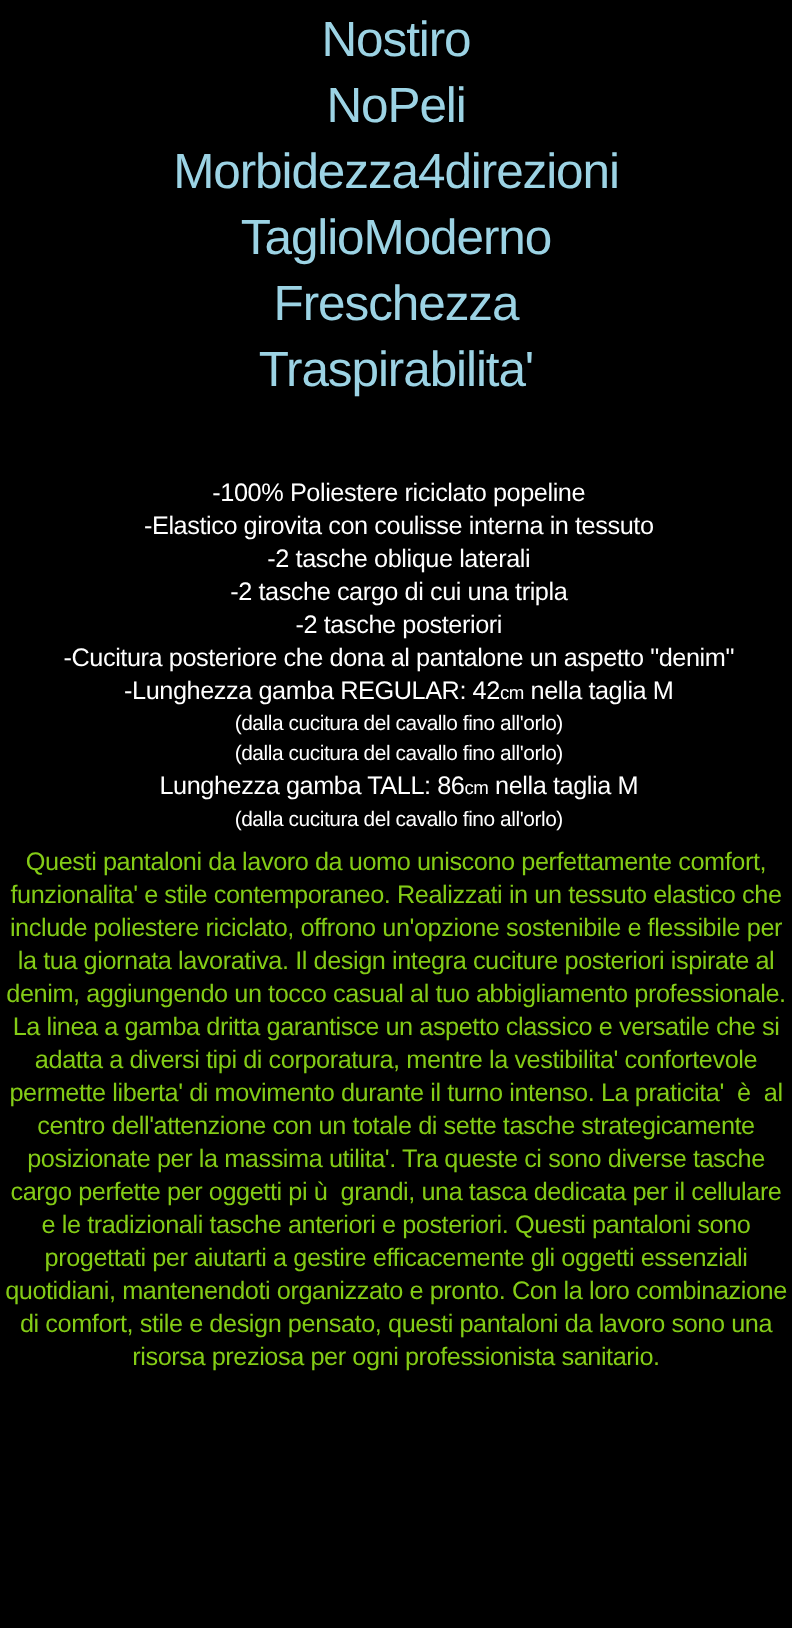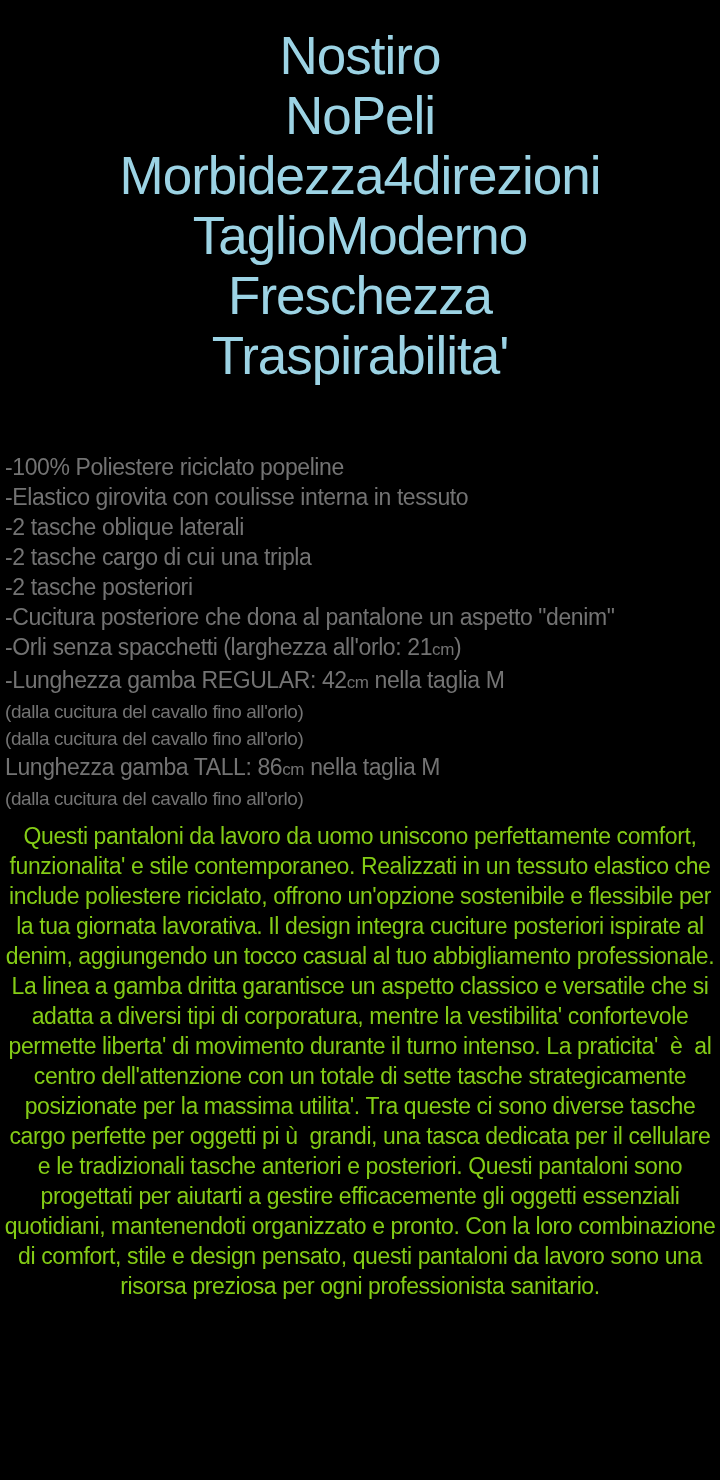--- a/index.html
+++ b/index.html
@@ -7,38 +7,39 @@
     padding: 0;
   }
   body {
     width: 720px;
     height: 1480px;
     background: #000000;
     font-family: "Liberation Sans", sans-serif;
     overflow: hidden;
   }
   .heading {
-    padding-top: 26px;
+    padding-top: 6px;
     text-align: center;
     color: #9cd3e4;
-    font-size: 53px;
+    font-size: 45px;
     line-height: 60px;
     font-weight: 400;
     letter-spacing: -1px;
   }
   .heading-line {
     height: 60px;
   }
   .features {
     margin-top: 66px;
     padding-left: 5px;
-    color: #737373;
+    color: #ffffff;
     font-size: 23px;
     line-height: 30px;
     letter-spacing: -0.4px;
+    text-align: center;
   }
   .feature-line {
     white-space: nowrap;
   }
   .feature-line.small {
     font-size: 19px;
     line-height: 27px;
   }
   .unit {
     font-size: 17px;
@@ -66,21 +67,20 @@
   <div class="heading-line">Traspirabilita'</div>
 </div>
 
 <div class="features">
   <div class="feature-line"><span>-100% Poliestere riciclato popeline</span></div>
   <div class="feature-line"><span>-Elastico girovita con coulisse interna in tessuto</span></div>
   <div class="feature-line"><span>-2 tasche oblique laterali</span></div>
   <div class="feature-line"><span>-2 tasche cargo di cui una tripla</span></div>
   <div class="feature-line"><span>-2 tasche posteriori</span></div>
   <div class="feature-line"><span>-Cucitura posteriore che dona al pantalone un aspetto "denim"</span></div>
-  <div class="feature-line"><span>-Orli senza spacchetti (larghezza all'orlo: 21</span><span class="unit">cm</span><span>)</span></div>
   <div class="feature-line"><span>-Lunghezza gamba REGULAR: 42</span><span class="unit">cm</span><span> nella taglia M</span></div>
   <div class="feature-line small">(dalla cucitura del cavallo fino all'orlo)</div>
   <div class="feature-line small">(dalla cucitura del cavallo fino all'orlo)</div>
   <div class="feature-line"><span>Lunghezza gamba TALL: 86</span><span class="unit">cm</span><span> nella taglia M</span></div>
   <div class="feature-line small">(dalla cucitura del cavallo fino all'orlo)</div>
 </div>
 
 <div class="description">Questi pantaloni da lavoro da uomo uniscono perfettamente comfort, funzionalita' e stile contemporaneo. Realizzati in un tessuto elastico che include poliestere riciclato, offrono un'opzione sostenibile e flessibile per la tua giornata lavorativa. Il design integra cuciture posteriori ispirate al denim, aggiungendo un tocco casual al tuo abbigliamento professionale. La linea a gamba dritta garantisce un aspetto classico e versatile che si adatta a diversi tipi di corporatura, mentre la vestibilita' confortevole permette liberta' di movimento durante il turno intenso. La praticita'  è  al centro dell'attenzione con un totale di sette tasche strategicamente posizionate per la massima utilita'. Tra queste ci sono diverse tasche cargo perfette per oggetti pi ù  grandi, una tasca dedicata per il cellulare e le tradizionali tasche anteriori e posteriori. Questi pantaloni sono progettati per aiutarti a gestire efficacemente gli oggetti essenziali quotidiani, mantenendoti organizzato e pronto. Con la loro combinazione di comfort, stile e design pensato, questi pantaloni da lavoro sono una risorsa preziosa per ogni professionista sanitario.</div>
 
 </body></html>

